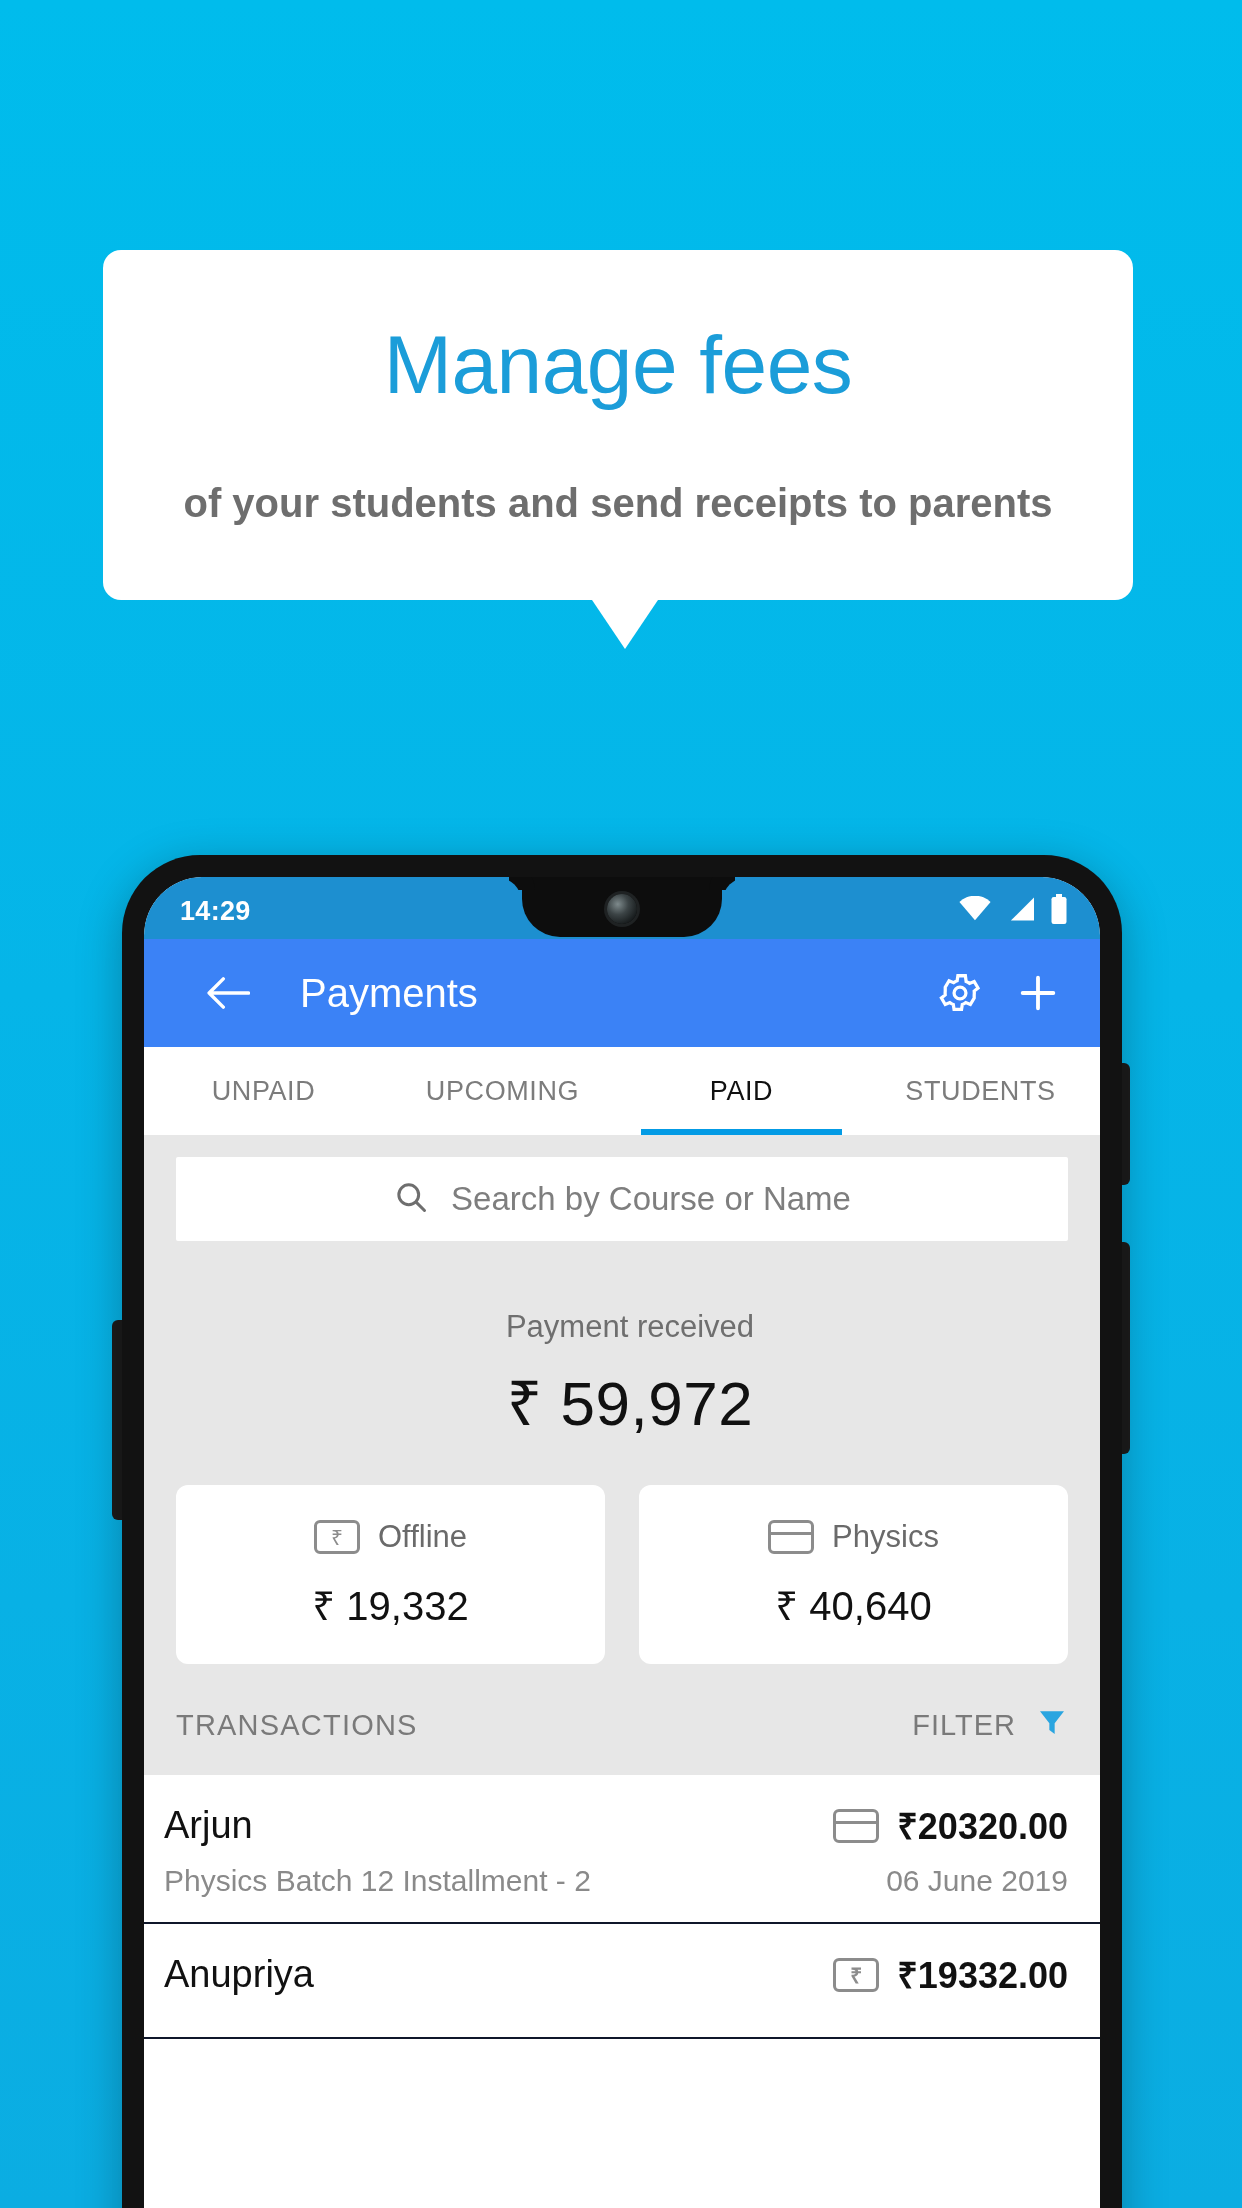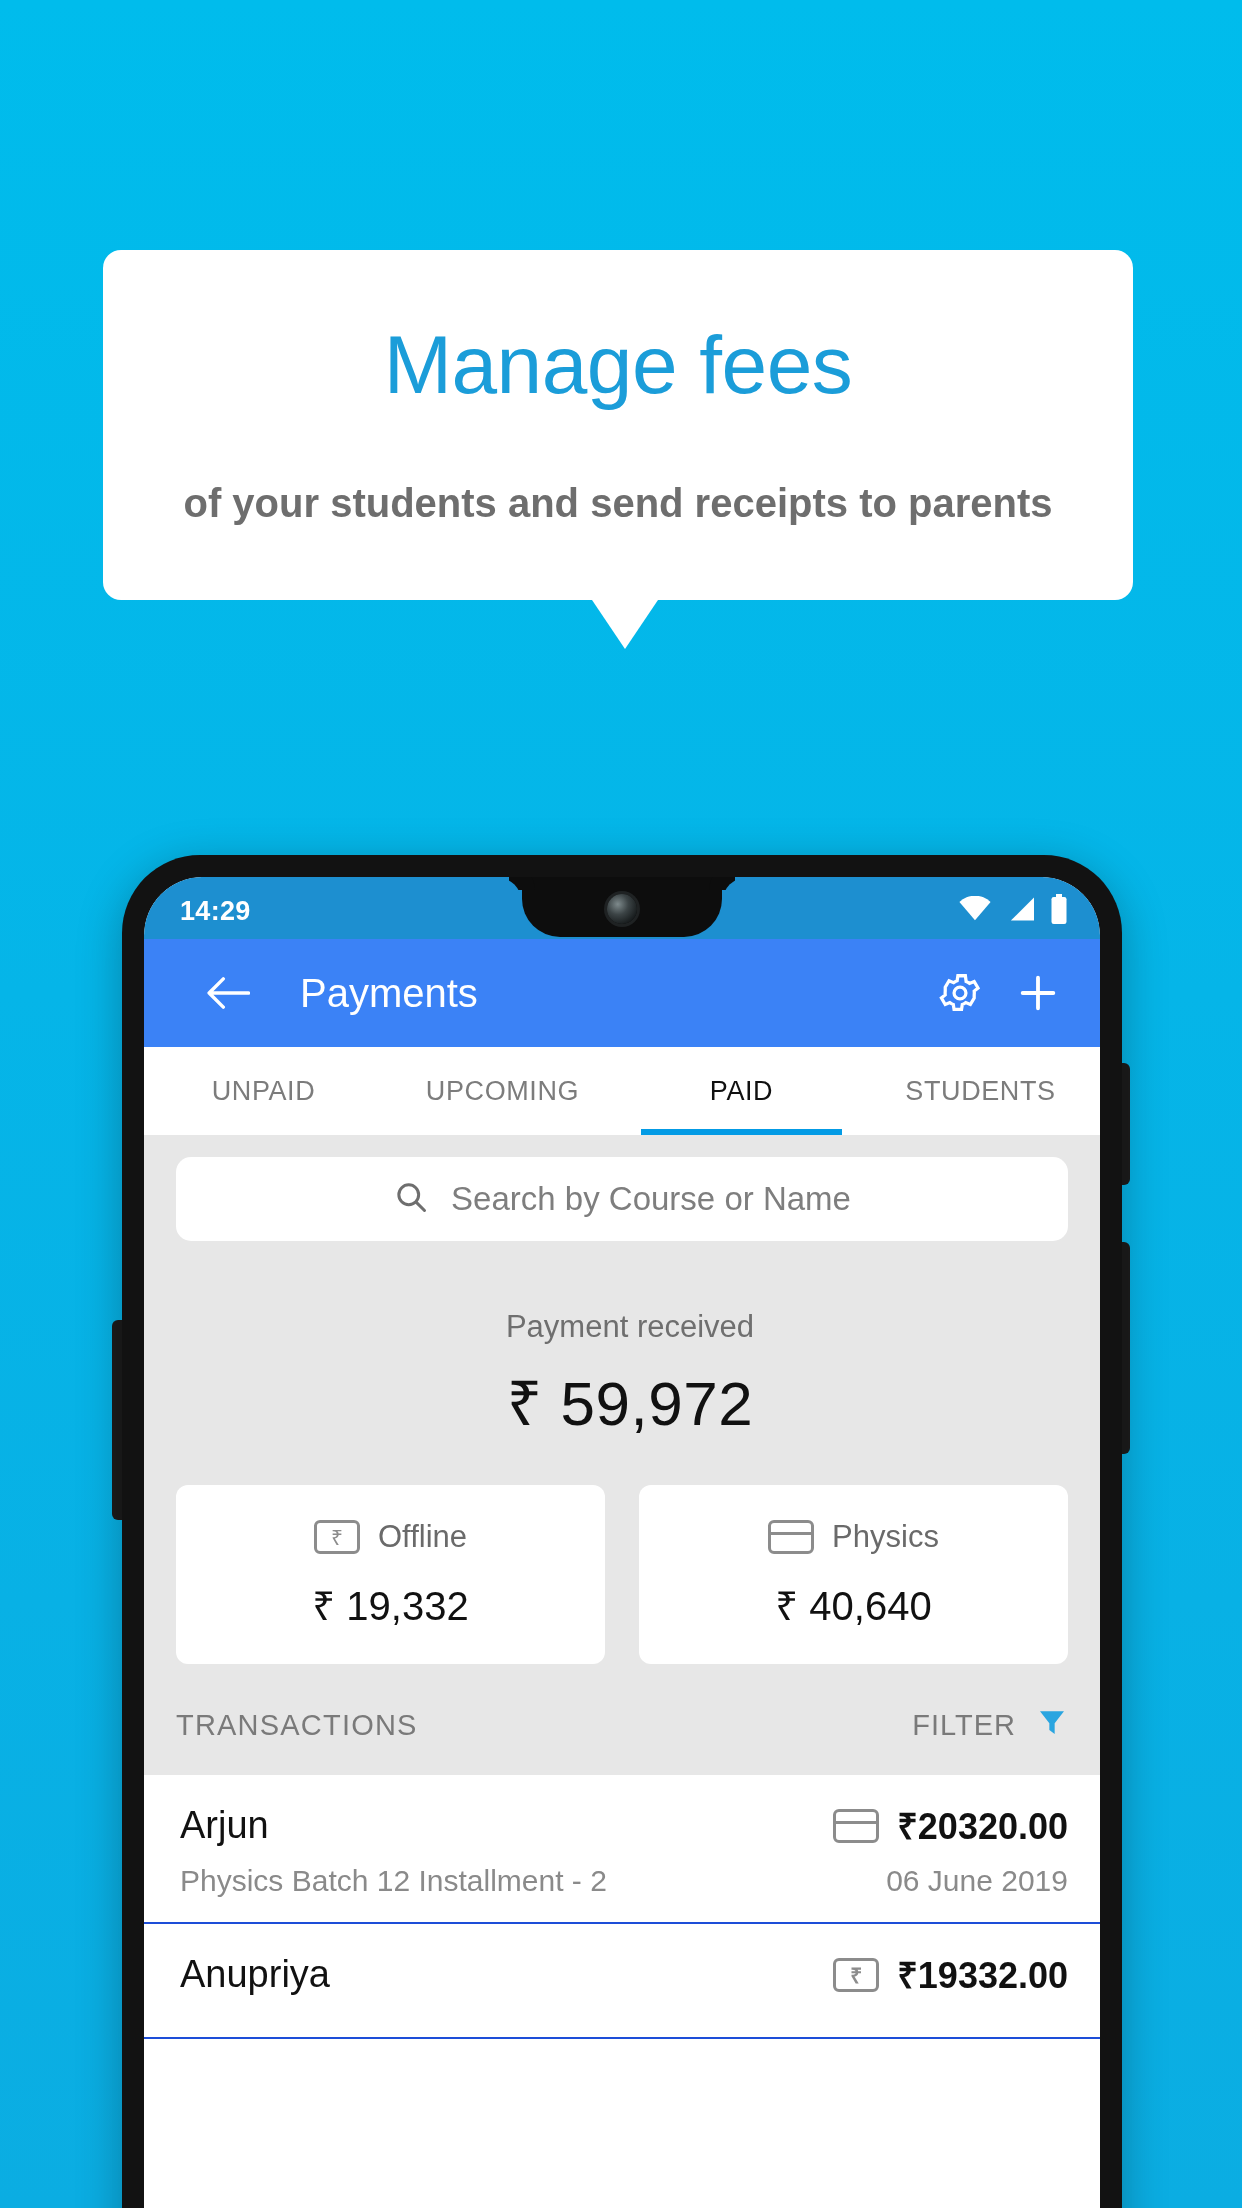--- a/index.html
+++ b/index.html
@@ -247,21 +247,21 @@
 
   
   .content {
     background: #E7E7E7;
   }
   .search-wrap {
     padding: 22px 32px 26px 32px;
   }
   .search-box {
     background: #ffffff;
-    border-radius: 15px;
+    border-radius: 2px;
     height: 84px;
     display: flex;
     align-items: center;
     justify-content: center;
     gap: 22px;
   }
   .search-placeholder {
     font-size: 33px;
     color: #7E7E7E;
   }
@@ -328,22 +328,22 @@
     font-size: 29px;
     letter-spacing: 1px;
     color: #7A7A7A;
   }
 
   
   .txn-list {
     background: #ffffff;
   }
   .txn-row {
-    padding: 26px 32px 24px 36px;
-    border-bottom: 2px solid #1d4ed8;
+    padding: 26px 32px 24px 20px;
+    border-bottom: 2px solid #0f172a;
   }
   .txn-line1 {
     display: flex;
     align-items: center;
     justify-content: space-between;
     margin-bottom: 14px;
   }
   .txn-name {
     font-size: 38px;
     color: #111111;

